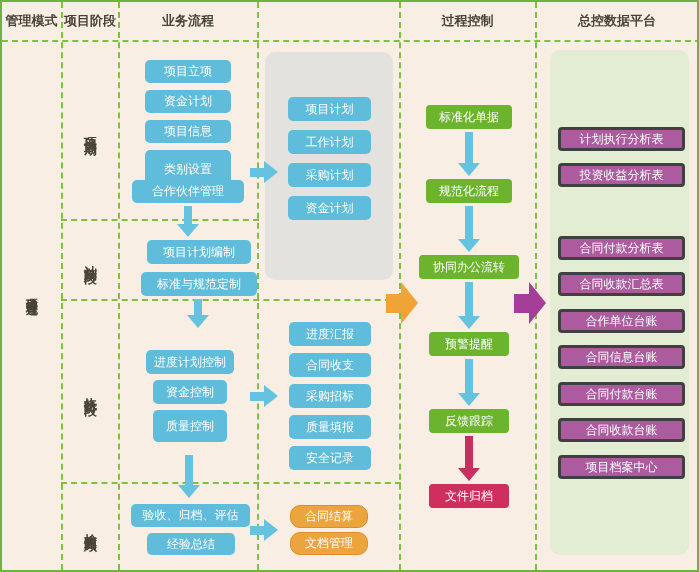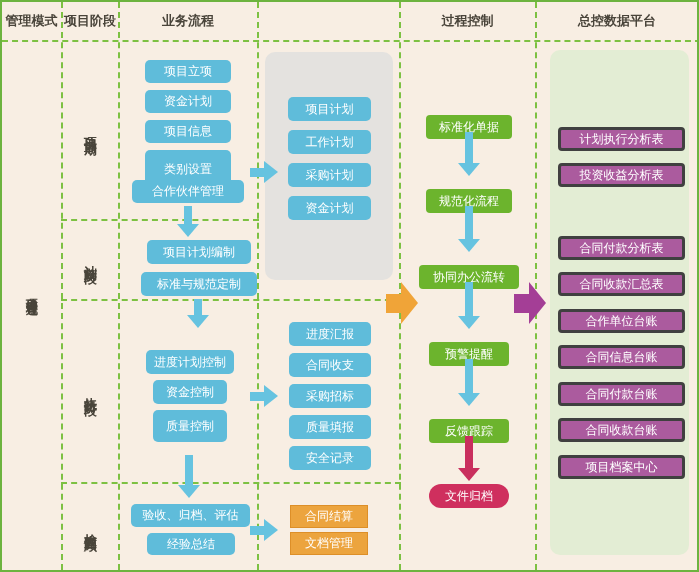--- a/index.html
+++ b/index.html
@@ -18,23 +18,23 @@
     position:absolute;display:flex;align-items:center;justify-content:center;
     writing-mode:vertical-rl;text-orientation:upright;
     font-size:13px;font-weight:bold;letter-spacing:2px;color:#49443a;
   }
   
   .box{
     position:absolute;display:flex;align-items:center;justify-content:center;
     font-size:12px;color:#fff;border-radius:5px;white-space:nowrap;box-sizing:border-box;
   }
   .blue{background:#5fbcda;}
-  .green{background:#6cb42d;border-radius:4px;margin-top:10px;}
-  .red{background:#cf2f5e;border-radius:12px;}
-  .orangebx{background:#eca43e;border:1px solid #dd8f28;border-radius:0;}
+  .green{background:#6cb42d;border-radius:4px;}
+  .red{background:#cf2f5e;border-radius:4px;}
+  .orangebx{background:#eca43e;border:1px solid #dd8f28;border-radius:10px;}
   .magenta{background:#ab5b9e;border:3px solid #404040;border-radius:4px;}
   
   .panel{position:absolute;border-radius:10px;}
   .gray-panel{background:#e4e2df;}
   .green-panel{background:#e3edd4;}
   
   .varrow{position:absolute;display:flex;flex-direction:column;align-items:center;}
   .varrow .stem{width:8px;flex:1;background:#66c3e0;}
   .varrow .head{width:0;height:0;border-left:11px solid transparent;border-right:11px solid transparent;border-top:13px solid #66c3e0;}
   .varrow.redarrow .stem{background:#c92f5e;}

